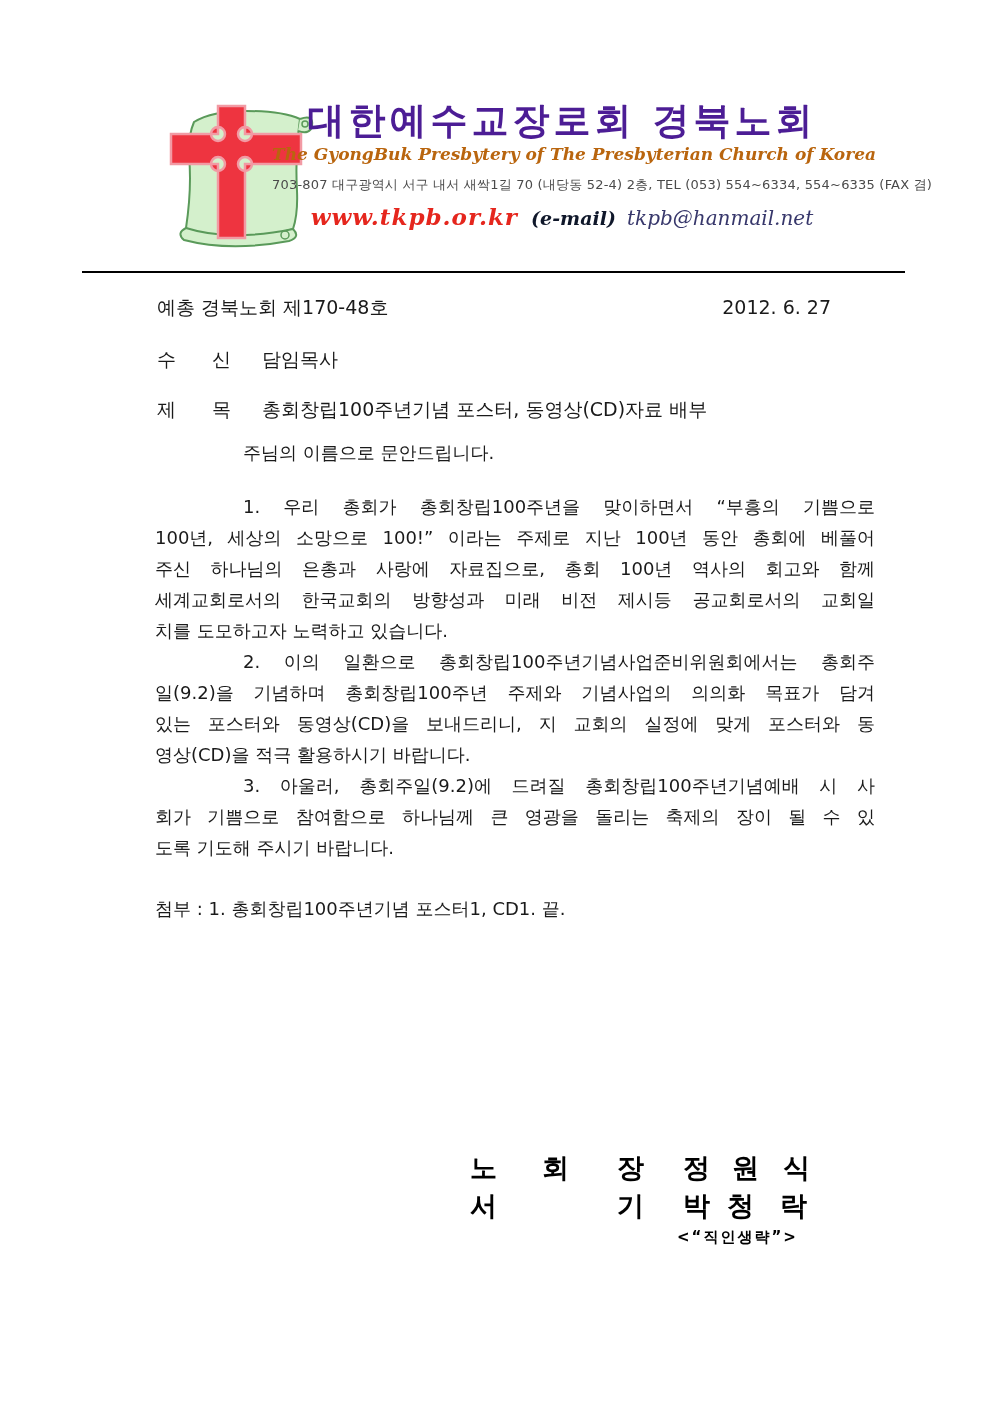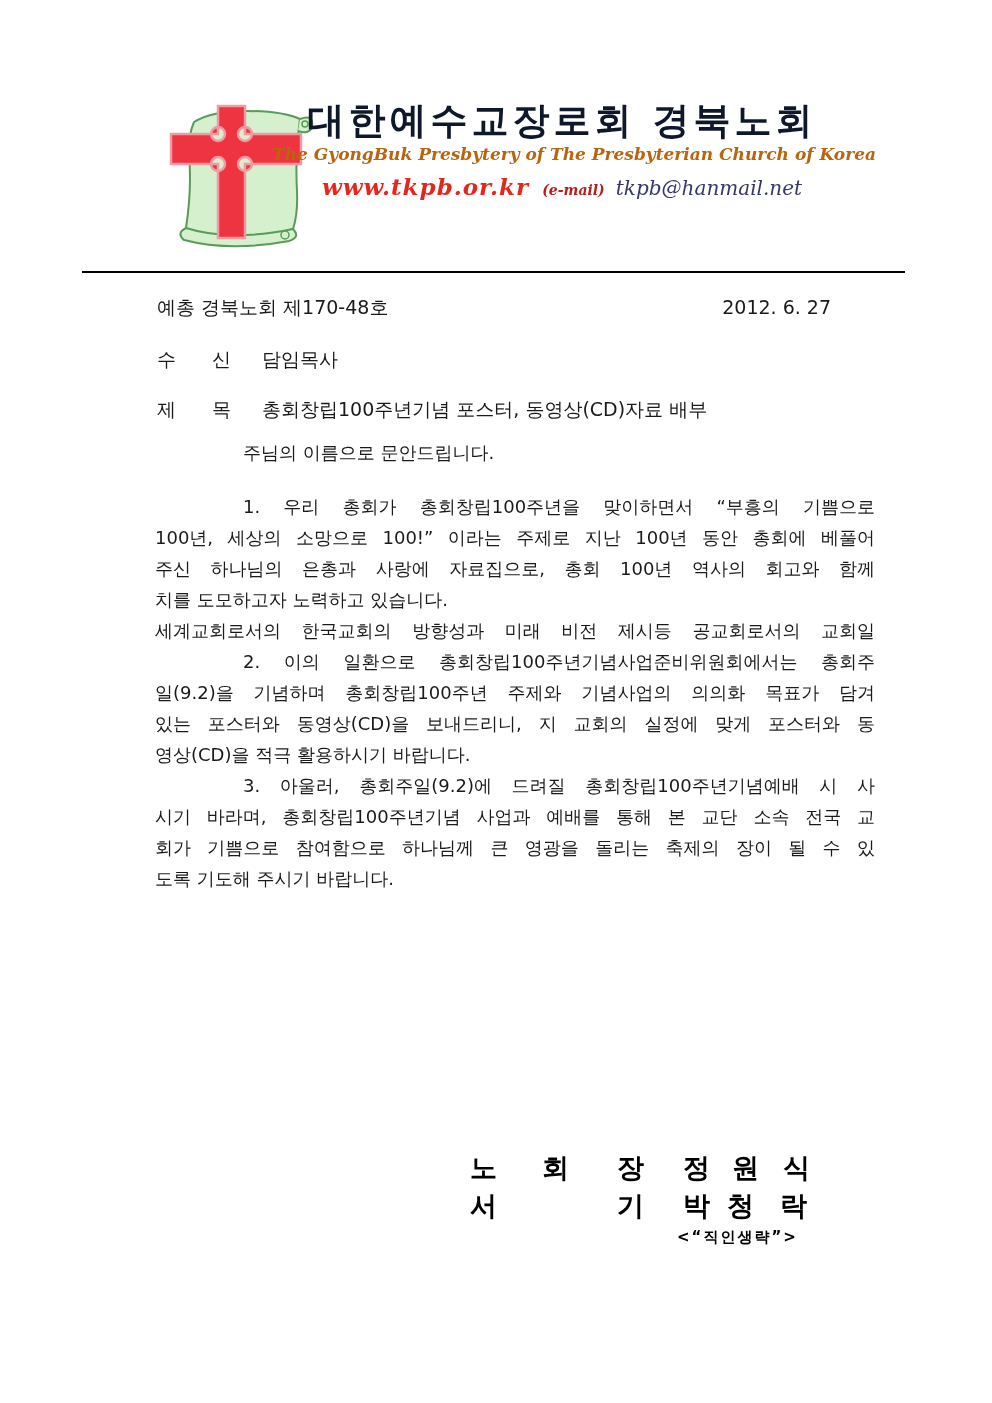--- a/index.html
+++ b/index.html
@@ -3,29 +3,29 @@
 <meta charset="utf-8">
 <style>
   html,body{margin:0;padding:0;background:#e9e9e9;}
   .page{position:relative;width:992px;height:1403px;background:#ffffff;margin:0 auto;
         font-family:"DejaVu Sans","Liberation Sans",sans-serif;color:#1a1a1a;overflow:hidden;}
 
   
   .logo{position:absolute;left:150px;top:96px;width:175px;height:160px;}
   .lh-text{position:absolute;left:272px;top:100px;width:580px;text-align:center;}
   .lh-title{font-family:"DejaVu Serif","Liberation Serif",serif;font-weight:bold;
-            font-size:37px;letter-spacing:4px;color:#0f172a;white-space:nowrap;line-height:1.1;}
+            font-size:37px;letter-spacing:4px;color:#4c1d95;white-space:nowrap;line-height:1.1;}
   .lh-sub{font-family:"DejaVu Serif","Liberation Serif",serif;font-style:italic;font-weight:bold;
           font-size:17px;color:#b9650e;margin-top:3px;white-space:nowrap;}
   .lh-addr{font-size:13px;color:#4a4a4a;margin-top:12px;white-space:nowrap;letter-spacing:0.2px;}
   .lh-web{margin-top:9px;white-space:nowrap;}
   .lh-url{font-family:"DejaVu Serif","Liberation Serif",serif;font-style:italic;font-weight:bold;
           font-size:23px;color:#e5261d;letter-spacing:1px;}
   .lh-emlab{font-family:"DejaVu Serif","Liberation Serif",serif;font-style:italic;font-weight:bold;
-            font-size:14px;color:#b91c1c;margin-left:8px;}
+            font-size:19px;color:#0f172a;margin-left:8px;}
   .lh-email{font-family:"DejaVu Serif","Liberation Serif",serif;font-style:italic;
             font-size:20px;color:#37376b;margin-left:6px;}
   .divider{position:absolute;left:82px;top:271px;width:823px;height:2px;background:#000;}
 
   
   .doc-row{position:absolute;left:157px;top:294px;width:720px;display:flex;
            justify-content:space-between;font-size:19px;line-height:26px;}
   .doc-date{padding-right:46px;}
   .meta-row{position:absolute;left:157px;font-size:19px;line-height:26px;white-space:nowrap;}
   .meta-row.recipient{top:346px;}
@@ -68,20 +68,21 @@
     <path fill-rule="evenodd" d="M68,10 L95,10 L95,38 L151,38 L151,68 L95,68 L95,142 L68,142 L68,68 L21,68 L21,38 L68,38 Z
              M75,38 a7,7 0 1,0 -14,0 a7,7 0 1,0 14,0 Z
              M102,38 a7,7 0 1,0 -14,0 a7,7 0 1,0 14,0 Z
              M75,68 a7,7 0 1,0 -14,0 a7,7 0 1,0 14,0 Z
              M102,68 a7,7 0 1,0 -14,0 a7,7 0 1,0 14,0 Z" fill="#ee3440" stroke="#f29aa4" stroke-width="2.5"></path>
   </svg>
 
   <div class="lh-text">
     <div class="lh-title">대한예수교장로회  경북노회</div>
     <div class="lh-sub">The GyongBuk Presbytery of The Presbyterian Church of Korea</div>
+    <div class="lh-addr">703-807 대구광역시 서구 내서 새싹1길 70 (내당동 52-4) 2층, TEL (053) 554~6334, 554~6335 (FAX 겸)</div>
     <div class="lh-web">
       <span class="lh-url">www.tkpb.or.kr</span>
       <span class="lh-emlab">(e-mail)</span>
       <span class="lh-email">tkpb@hanmail.net</span>
     </div>
   </div>
 
   <div class="divider"></div>
 
   <div class="doc-row">
@@ -95,30 +96,30 @@
 
   <div class="meta-row subject">
     <span class="lab1">제</span><span class="lab2">목</span><span>총회창립100주년기념 포스터, 동영상(CD)자료 배부</span>
   </div>
 
   <div class="body-text">
       <div class="bline ind">주님의 이름으로 문안드립니다.</div>
       <div class="bline just ind" style="margin-top: 23px;">1.  우리  총회가  총회창립100주년을  맞이하면서 “부흥의  기쁨으로</div>
       <div class="bline just">100년, 세상의 소망으로 100!” 이라는 주제로 지난 100년 동안 총회에 베풀어</div>
       <div class="bline just">주신 하나님의 은총과 사랑에 자료집으로, 총회 100년 역사의 회고와 함께</div>
+      <div class="bline just">세계교회로서의 한국교회의 방향성과 미래 비전 제시등 공교회로서의 교회일</div>
       <div class="bline">치를 도모하고자 노력하고 있습니다.</div>
-      <div class="bline just">세계교회로서의 한국교회의 방향성과 미래 비전 제시등 공교회로서의 교회일</div>
       <div class="bline just ind">2.  이의  일환으로 총회창립100주년기념사업준비위원회에서는 총회주</div>
       <div class="bline just">일(9.2)을 기념하며 총회창립100주년 주제와 기념사업의 의의화 목표가 담겨</div>
       <div class="bline just">있는 포스터와 동영상(CD)을 보내드리니, 지 교회의 실정에 맞게 포스터와 동</div>
       <div class="bline">영상(CD)을 적극 활용하시기 바랍니다.</div>
       <div class="bline just ind">3.  아울러,  총회주일(9.2)에 드려질 총회창립100주년기념예배 시 사</div>
-      <div class="bline just">시기 바라며, 총회창립100주년기념 사업과 예배를 통해 본 교단 소속 전국 교</div>
       <div class="bline just">회가 기쁨으로 참여함으로 하나님께 큰 영광을 돌리는 축제의 장이 될 수 있</div>
       <div class="bline">도록 기도해 주시기 바랍니다.</div>
+      <div class="bline" style="margin-top: 30px;">첨부 : 1. 총회창립100주년기념 포스터1, CD1.     끝.</div>
     </div>
 
   <div class="sig">
     <div class="seal-note">&lt;“직인생략”&gt;</div>
   <div class="sig-row" style="top: 0px;">
         <span class="sig-ch" style="left: 15px;">노</span>
         <span class="sig-ch" style="left: 87px;">회</span>
         <span class="sig-ch" style="left: 162px;">장</span>
         <span class="sig-ch" style="left: 228px;">정</span>
         <span class="sig-ch" style="left: 277px;">원</span>

